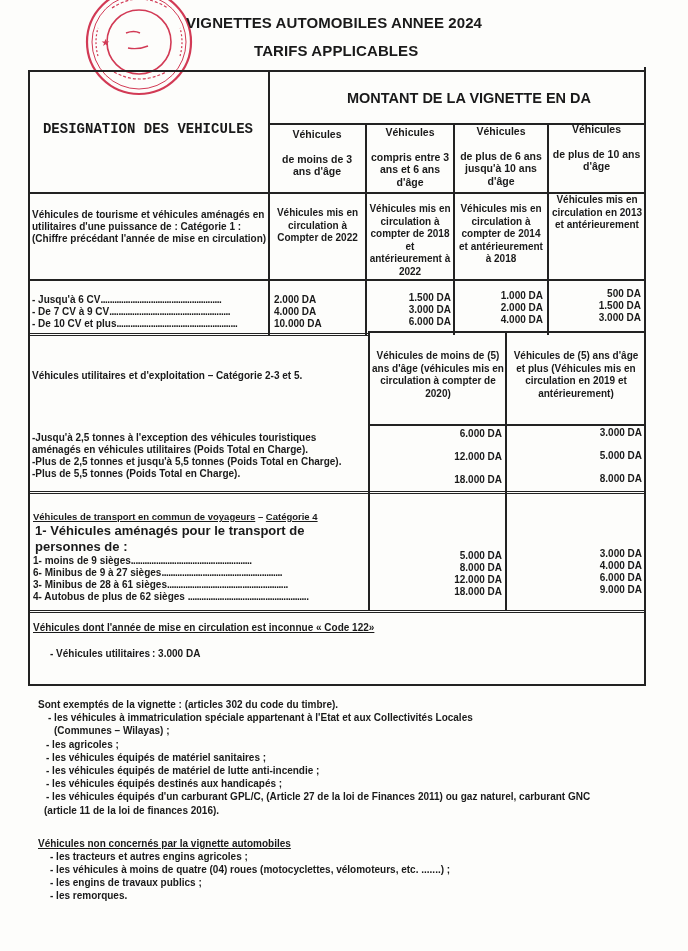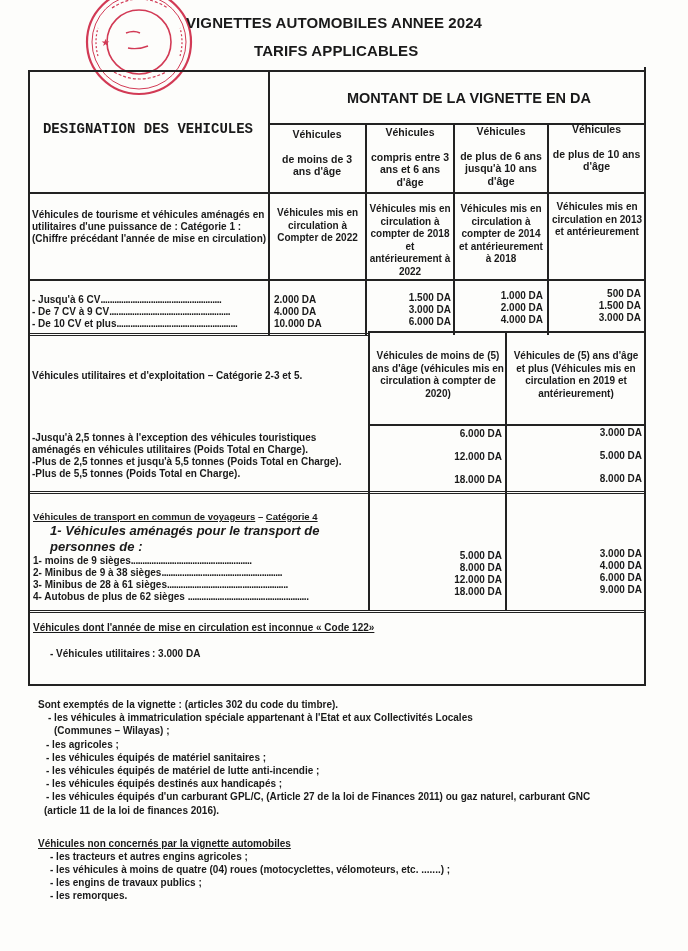--- a/index.html
+++ b/index.html
@@ -77,21 +77,21 @@
 </div>
 <div class="abs hdr" style="left:549px;top:123px;width:95px;">
   <div>Véhicules</div>
   <div style="margin-top:12px;">de plus de 10 ans d'âge</div>
 </div>
 
 <div class="abs txt" style="left:32px;top:209px;width:236px;font-size:10px;">Véhicules de tourisme et véhicules aménagés en utilitaires d'une puissance de : Catégorie 1 : (Chiffre précédant l'année de mise en circulation)</div>
 <div class="abs hdr" style="left:272px;top:207px;width:91px;font-size:10px;">Véhicules mis en circulation à Compter de 2022</div>
 <div class="abs hdr" style="left:369px;top:203px;width:82px;font-size:10px;">Véhicules mis en circulation à compter de 2018 et antérieurement à 2022</div>
 <div class="abs hdr" style="left:458px;top:203px;width:86px;font-size:10px;">Véhicules mis en circulation à compter de 2014 et antérieurement à 2018</div>
-<div class="abs hdr" style="left:551px;top:201px;width:92px;font-size:10px;">Véhicules mis en circulation en 2013 et antérieurement</div>
+<div class="abs hdr" style="left:551px;top:194px;width:92px;font-size:10px;">Véhicules mis en circulation en 2013 et antérieurement</div>
 
 <div class="abs txt" style="left:32px;top:294px;width:234px;">
   <div style="display:flex;overflow:hidden;white-space:nowrap;">
       <span>- Jusqu'à 6 CV</span>
       <span class="dots">.....................................................</span>
     </div>
   <div style="display:flex;overflow:hidden;white-space:nowrap;">
       <span>- De 7 CV à 9 CV</span>
       <span class="dots">.....................................................</span>
     </div>
@@ -135,28 +135,28 @@
   <div style="height:23px;">12.000 DA</div>
   <div>18.000 DA</div>
 </div>
 <div class="abs txt r" style="left:507px;top:427px;width:135px;">
   <div style="height:23px;">3.000 DA</div>
   <div style="height:23px;">5.000 DA</div>
   <div>8.000 DA</div>
 </div>
 
 <div class="abs txt" style="left:33px;top:511px;width:334px;font-size:9.5px;"><span class="u">Véhicules de transport en commun de voyageurs</span><span> – </span><span class="u">Catégorie 4</span></div>
-<div class="abs b" style="left:50px;top:523px;width:330px;font-size:13px;line-height:16px;font-style:italic;">1- Véhicules aménagés pour le transport de personnes de :</div>
+<div class="abs b" style="left:35px;top:523px;width:330px;font-size:13px;line-height:16px;">1- Véhicules aménagés pour le transport de personnes de :</div>
 <div class="abs txt" style="left:33px;top:555px;width:332px;">
   <div style="display:flex;overflow:hidden;white-space:nowrap;">
       <span>1- moins de 9 sièges</span>
       <span class="dots">.....................................................</span>
     </div>
   <div style="display:flex;overflow:hidden;white-space:nowrap;">
-      <span>2- Minibus de 9 à 38 sièges</span>
+      <span>6- Minibus de 9 à 27 sièges</span>
       <span class="dots">.....................................................</span>
     </div>
   <div style="display:flex;overflow:hidden;white-space:nowrap;">
       <span>3- Minibus de 28 à 61 sièges</span>
       <span class="dots">.....................................................</span>
     </div>
   <div style="display:flex;overflow:hidden;white-space:nowrap;"><span>4- Autobus de plus de 62 sièges</span>&nbsp;<span class="dots">.....................................................</span></div>
 </div>
 <div class="abs txt r" style="left:370px;top:550px;width:132px;">
   <div>5.000 DA</div>

